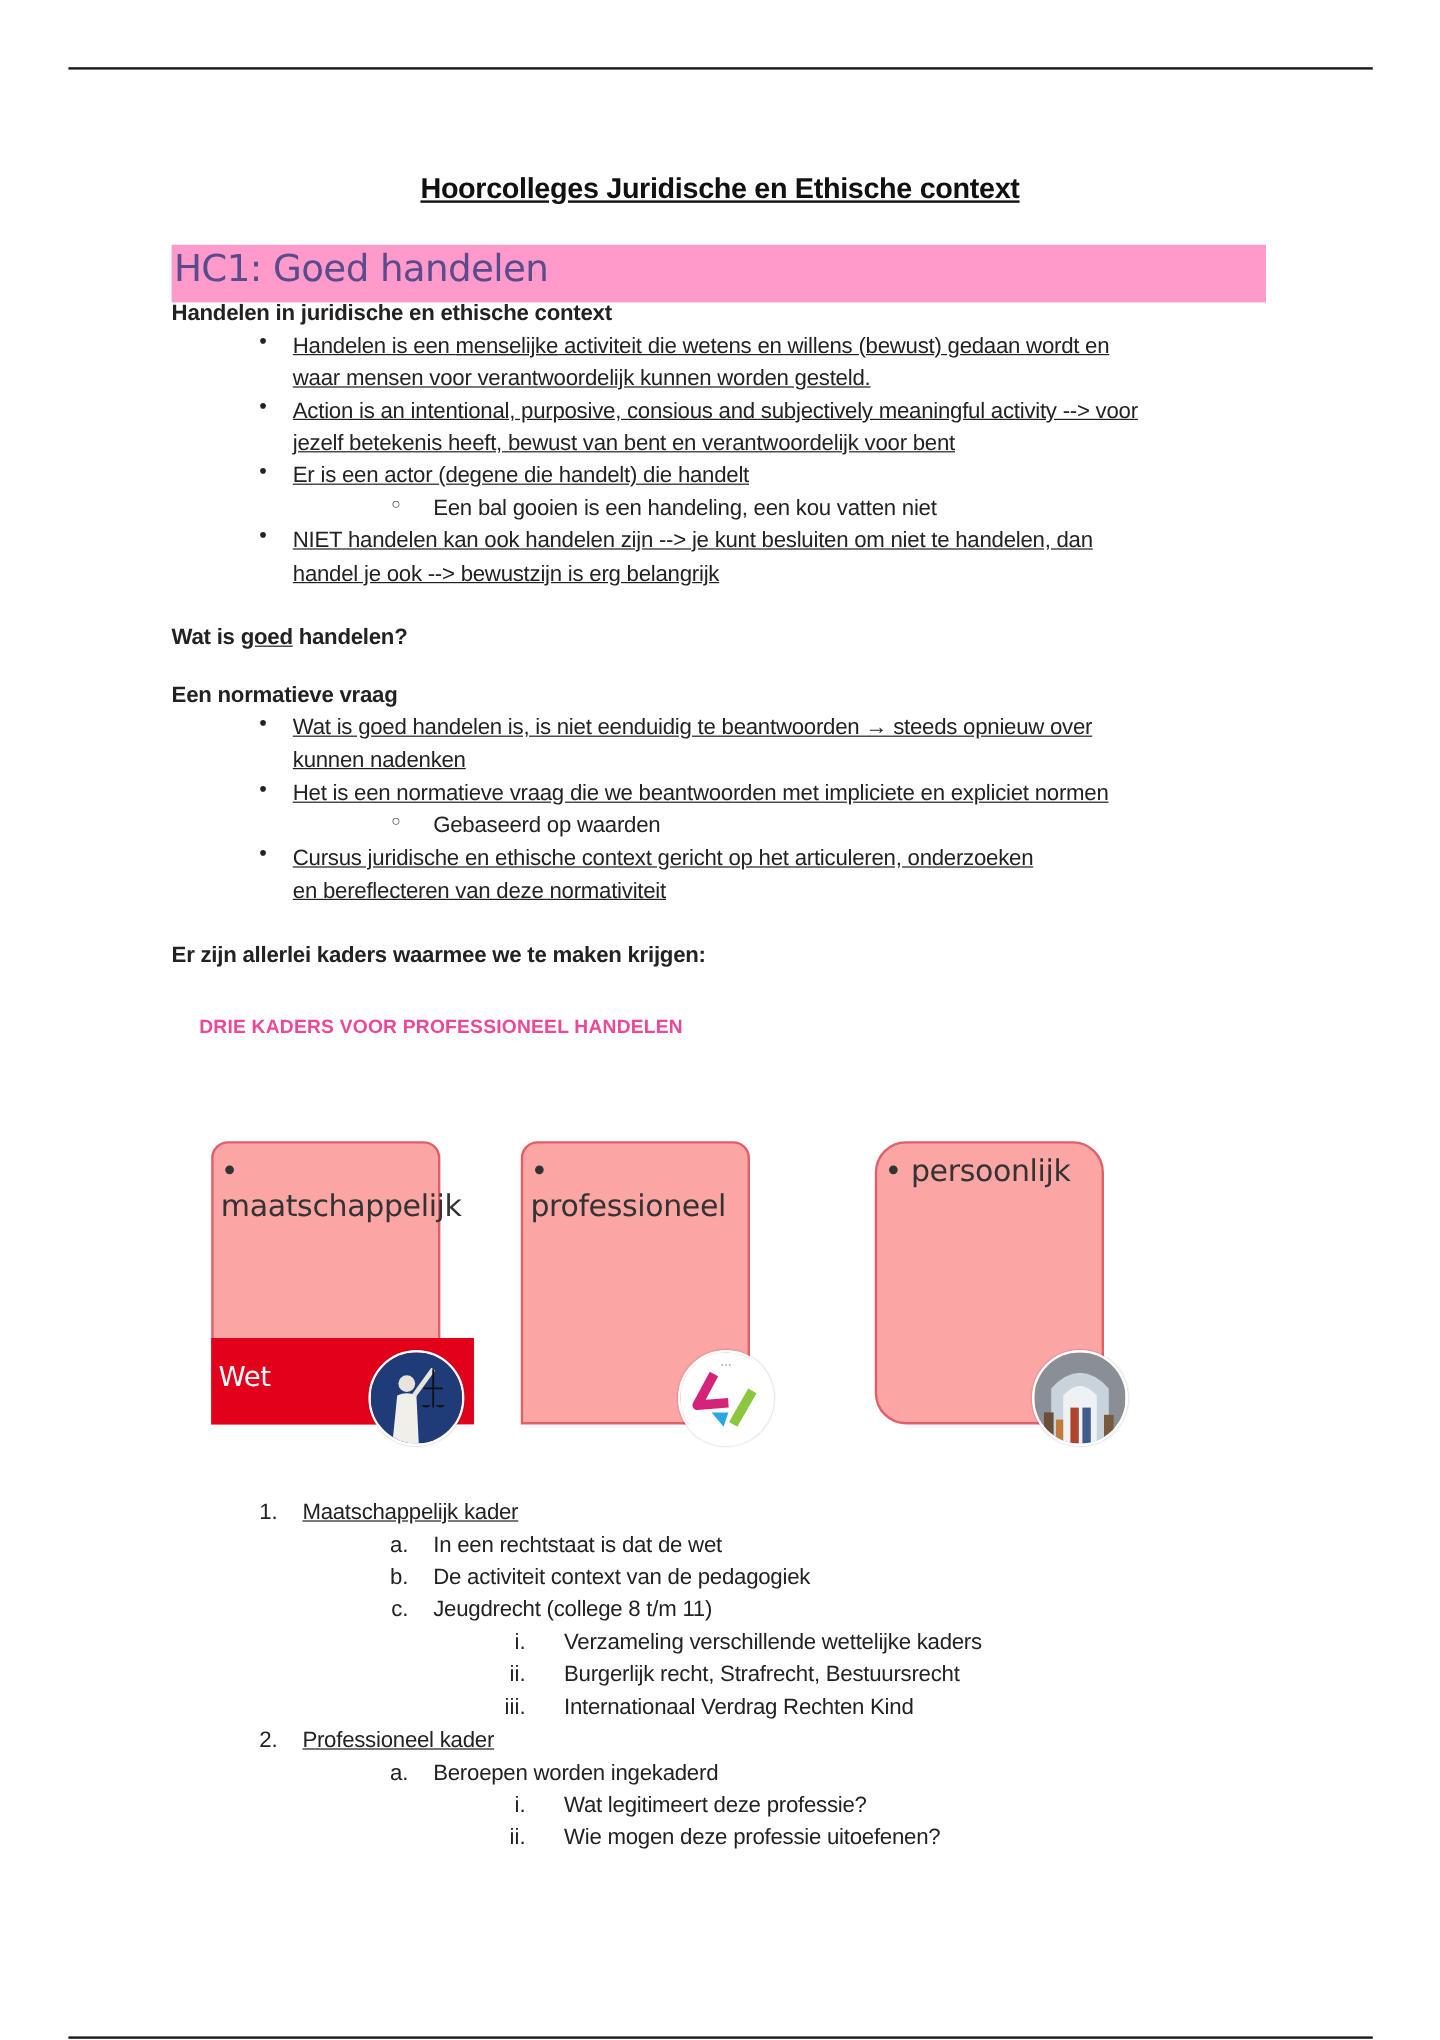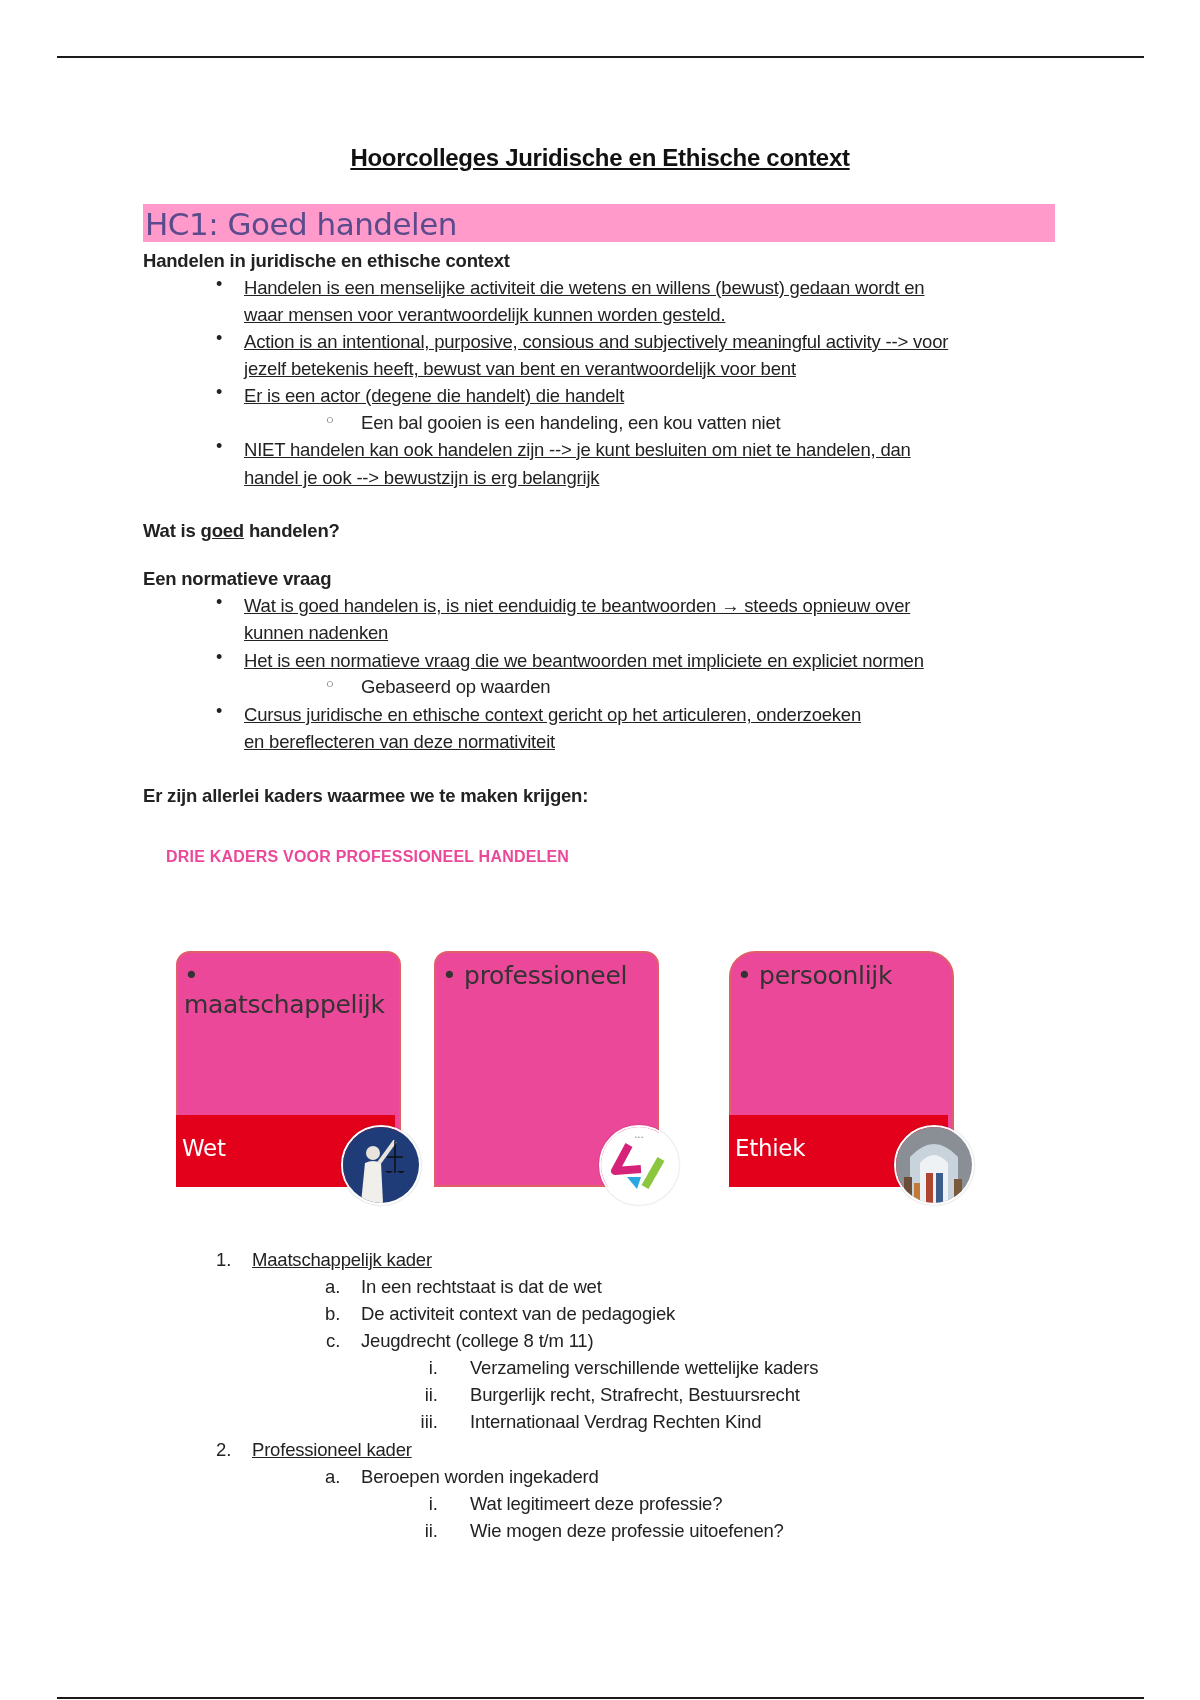--- a/index.html
+++ b/index.html
@@ -10,21 +10,21 @@
   .rule { position: absolute; left: 57px; width: 1087px; height: 2px; background: #1a1a1a; }
   .rule.top { top: 56px; }
   .rule.bottom { top: 1697px; }
 
   .doc-title {
     position: absolute; top: 144px; left: 0; width: 1200px; text-align: center;
     font-size: 24px; font-weight: bold; text-decoration: underline; color: #111;
     letter-spacing: -0.3px;
   }
   .heading-band {
-    position: absolute; top: 204px; left: 143px; width: 912px; height: 38px;
+    position: absolute; top: 204px; left: 143px; width: 912px; height: 48px;
     background: #ff9acb;
   }
   .heading-band span {
     position: absolute; left: 2px; top: 2px; font-size: 31px; color: #5a4b8c;
     font-family: "DejaVu Sans", sans-serif; letter-spacing: -0.5px;
   }
 
   .text { position: absolute; font-size: 18.5px; line-height: 27px; color: #222; white-space: nowrap; letter-spacing: -0.2px; }
   .p { left: 143px; font-weight: bold; }
   .b1 { left: 244px; text-decoration: underline; }
@@ -32,22 +32,22 @@
   .b2 { left: 361px; }
   .b2-bullet { position: absolute; left: 326px; font-size: 13px; color: #444; }
   u.ul { text-decoration: underline; }
 
   .kaders-title {
     position: absolute; top: 848px; left: 166px; font-size: 16px; font-weight: bold;
     color: #ec4899; letter-spacing: 0.2px;
   }
 
   .card {
-    position: absolute; top: 951px; width: 225px; height: 236px;
-    border: 2px solid #e0606a; border-radius: 14px 14px 0 0; background: #ec4899;
+    position: absolute; top: 951px; width: 191px; height: 236px;
+    border: 2px solid #e0606a; border-radius: 14px 14px 0 0; background: #fca5a5;
     box-sizing: border-box;
   }
   .card .card-label {
     position: absolute; left: 6px; top: 8px; font-size: 25px; color: #333;
     font-family: "DejaVu Sans", sans-serif; letter-spacing: -0.3px;
   }
   .card .card-footer {
     position: absolute; left: -2px; bottom: -2px; width: 219px; height: 72px;
     background: #e3001b;
     margin-top: 44px;
@@ -145,23 +145,20 @@
       <path d="M28 18 L14 44 L40 42" stroke="#d6237a" stroke-width="8" fill="none" stroke-linejoin="round"></path>
       <path d="M60 32 L44 60" stroke="#8cc63f" stroke-width="8"></path>
       <path d="M26 50 L40 50 L36 62 Z" fill="#29a8e0"></path>
       <text x="38" y="12" font-size="5" text-anchor="middle" fill="#888" font-family="Liberation Sans, sans-serif">• • •</text>
     </svg>
   </div>
 </div>
 
 <div class="card card3">
   <span class="card-label">• persoonlijk</span>
-  <div class="card-footer">
-    <span>Ethiek</span>
-  </div>
   <div class="badge">
     <svg width="76" height="76" viewBox="0 0 76 76">
       <rect width="76" height="76" fill="#8a8f96"></rect>
       <path d="M14 76 L14 30 Q38 4 62 30 L62 76 Z" fill="#c9d3dc"></path>
       <path d="M24 76 L24 36 Q38 20 52 36 L52 76 Z" fill="#eef2f4"></path>
       <rect x="8" y="50" width="8" height="26" fill="#6b4e3a"></rect>
       <rect x="30" y="46" width="7" height="30" fill="#b0452f"></rect>
       <rect x="40" y="46" width="7" height="30" fill="#3d5d8a"></rect>
       <rect x="58" y="52" width="8" height="24" fill="#7a5a3c"></rect>
       <rect x="18" y="56" width="6" height="20" fill="#c27a3a"></rect>

